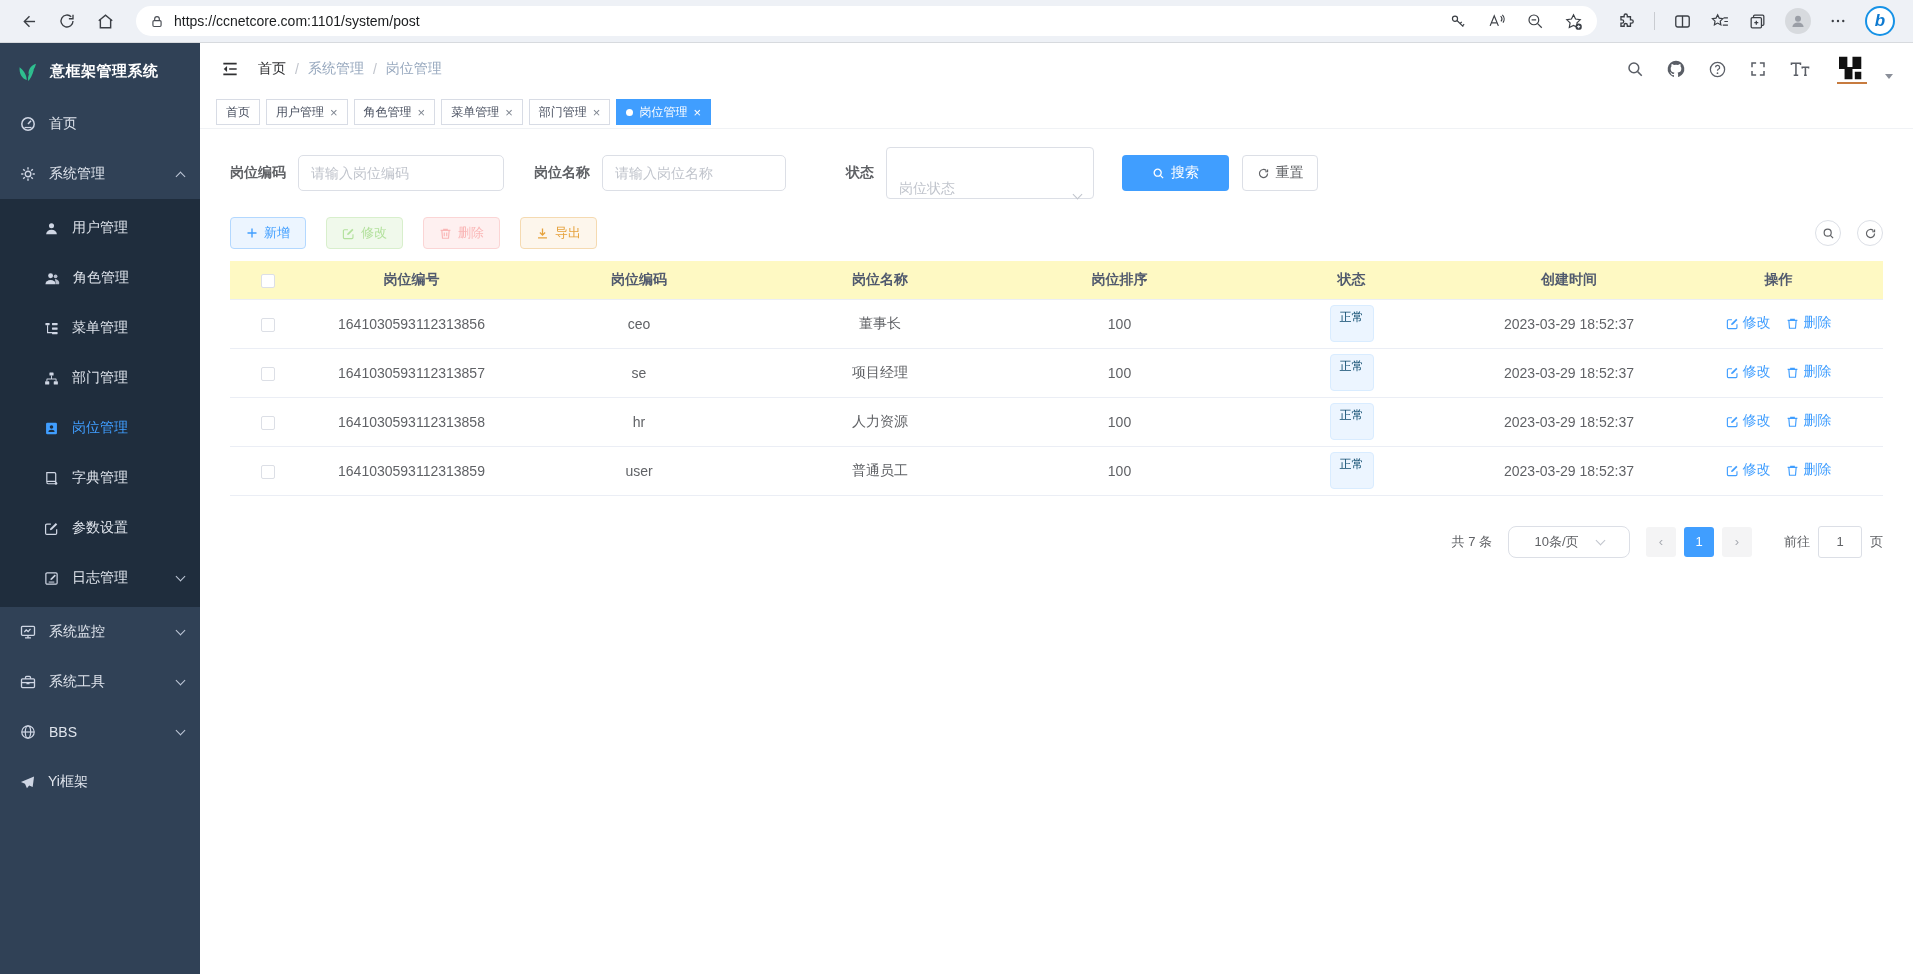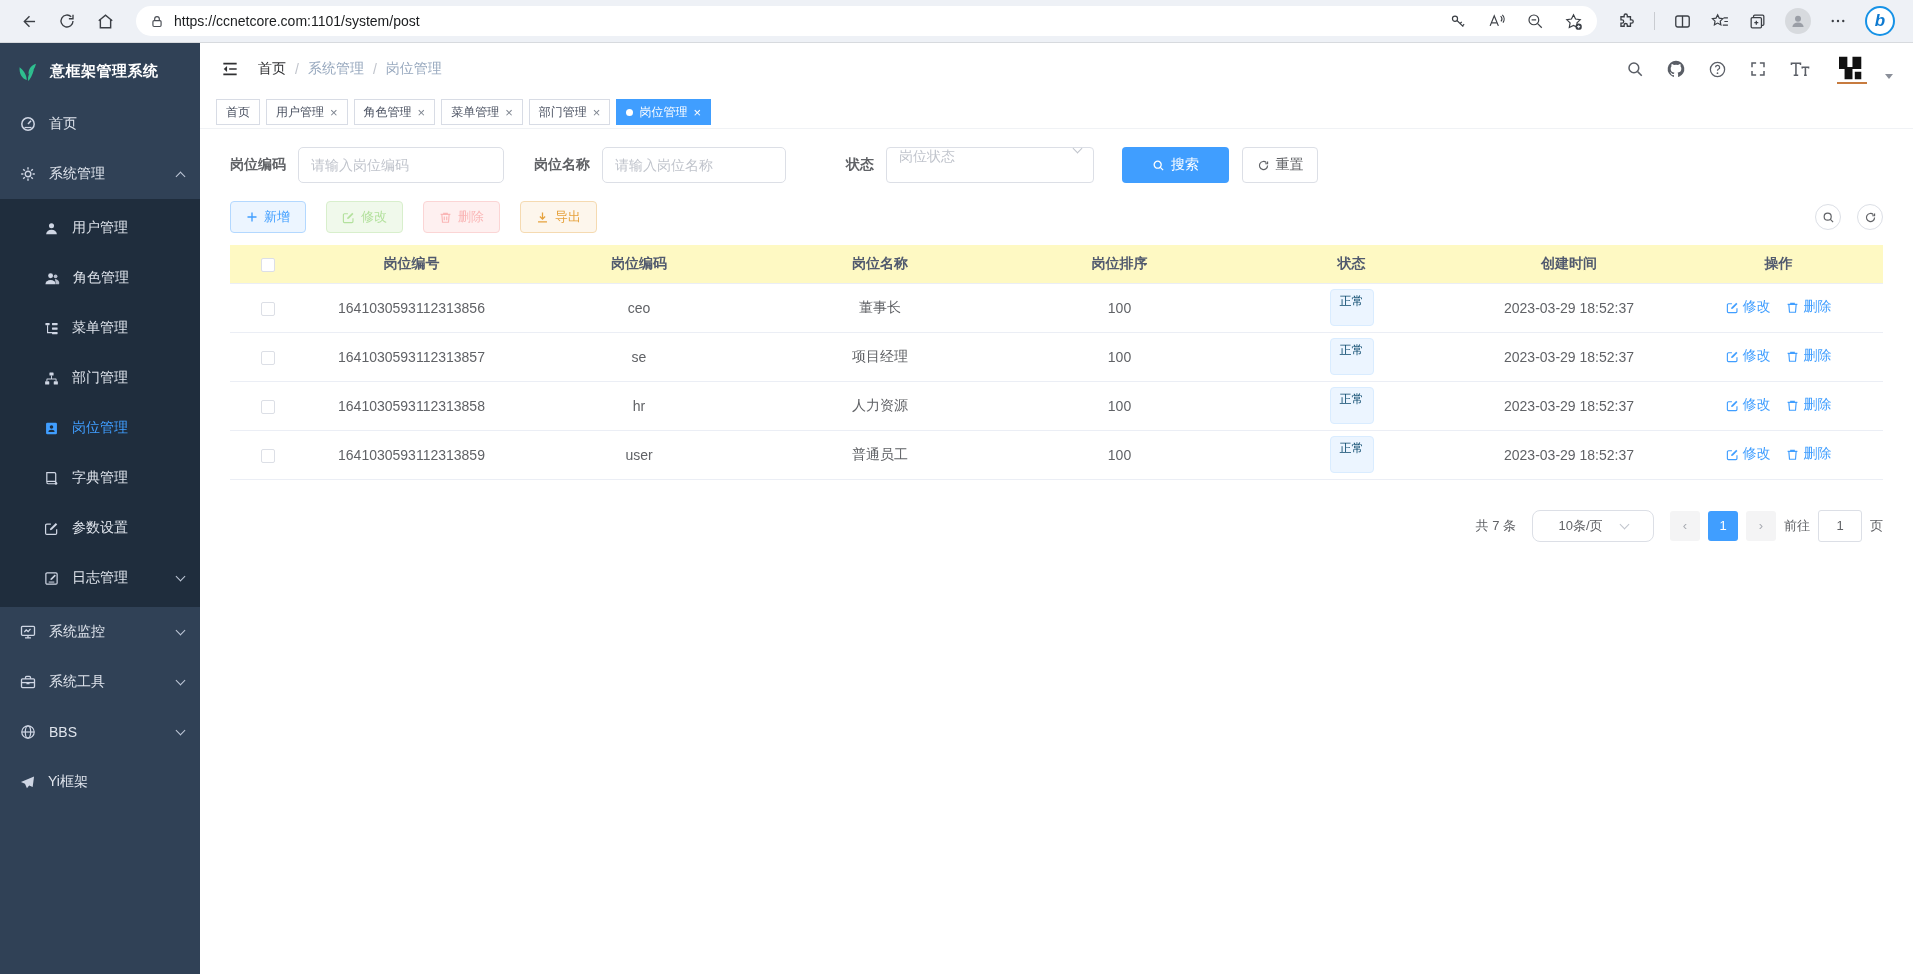--- a/index.html
+++ b/index.html
@@ -53,21 +53,21 @@
   .tab.active { background:#409eff; border-color:#409eff; color:#fff; }
   .tab.active .close { color:#fff; }
   .tab-dot { width:7px; height:7px; border-radius:50%; background:#fff; }
 
   
   .content { flex:1; padding:14px 30px 0; position:relative; }
   .filter-row { display:flex; align-items:center; margin-top:4px; }
   .f-label { font-size:14px; font-weight:bold; color:#606266; margin-right:12px; white-space:nowrap; }
   .f-input { height:36px; border:1px solid #dcdfe6; border-radius:5px; padding:16px 12px; font-size:14px; color:#606266; outline:none; font-family:"Liberation Sans",sans-serif; }
   .f-input::placeholder { color:#c0c4cc; }
-  .f-select { height:36px; border:1px solid #dcdfe6; border-radius:4px; padding:0 12px; font-size:14px; color:#c0c4cc; display:flex; align-items:flex-start; justify-content:space-between; cursor:pointer; background:#fff; }
+  .f-select { height:52px; border:1px solid #dcdfe6; border-radius:4px; padding:0 12px; font-size:14px; color:#c0c4cc; display:flex; align-items:flex-end; justify-content:space-between; cursor:pointer; background:#fff; }
   .sel-caret { width:7px; height:7px; border-right:1.3px solid #c0c4cc; border-bottom:1.3px solid #c0c4cc; transform:rotate(45deg); margin-top:-3px; }
   .btn { height:36px; border-radius:4px; font-size:14px; display:inline-flex; align-items:center; justify-content:center; gap:6px; cursor:pointer; border:1px solid transparent; font-family:"Liberation Sans",sans-serif; }
   .btn-primary { background:#409eff; color:#fff; width:107px; }
   .btn-plainwhite { background:#fff; border-color:#dcdfe6; color:#606266; width:76px; }
 
   .toolbar-row { display:flex; align-items:center; margin-top:18px; }
   .tbtn { height:32px; border-radius:4px; padding:0 15px; font-size:13px; display:inline-flex; align-items:center; gap:6px; margin-right:20px; cursor:pointer; border:1px solid; }
   .tbtn-add { color:#409eff; background:#ecf5ff; border-color:#b3d8ff; }
   .tbtn-edit { color:#b3e19d; background:#f0f9eb; border-color:#d8efcc; }
   .tbtn-del { color:#fab6b6; background:#fef0f0; border-color:#fbd5d5; }
@@ -81,21 +81,21 @@
   .checkbox { display:inline-block; width:14px; height:14px; border:1px solid #dcdfe6; border-radius:2px; background:#fff; vertical-align:middle; cursor:pointer; }
   .tag-normal { display:inline-block; padding:0 9px; height:37px; line-height:22px; background:#ecf5ff; border:1px solid #d9ecff; border-radius:4px; color:#0c4a6e; font-size:12px; }
   .op-link { color:#409eff; font-size:14px; display:inline-flex; align-items:center; gap:4px; cursor:pointer; }
   .op-link + .op-link { margin-left:12px; }
 
   .pagination { display:flex; align-items:center; justify-content:flex-end; gap:0; margin-top:30px; padding-right:0; font-size:13px; color:#606266; }
   .pg-total { margin-right:16px; }
   .pg-select { width:122px; height:32px; border:1px solid #dcdfe6; border-radius:8px; display:flex; align-items:center; justify-content:center; gap:18px; color:#606266; cursor:pointer; margin-right:16px; }
   .pg-nav { width:30px; height:30px; background:#f4f4f5; border-radius:3px; display:flex; align-items:center; justify-content:center; color:#a8abb2; cursor:pointer; margin-right:8px; font-size:13px; }
   .pg-page { width:30px; height:30px; background:#409eff; color:#fff; border-radius:3px; display:flex; align-items:center; justify-content:center; cursor:pointer; margin-right:8px; }
-  .pg-goto { margin-left:0; margin-right:8px; }
+  .pg-goto { margin-left:24px; margin-right:8px; }
   .pg-input { width:44px; height:32px; border:1px solid #dcdfe6; border-radius:3px; text-align:center; font-size:13px; color:#606266; outline:none; margin-right:8px; font-family:"Liberation Sans",sans-serif; }
 
   .ic { display:inline-block; }
   svg { display:block; }
 </style>
 </head>
 <body>
 
 <div class="chrome">
   <span class="chrome-btn">

